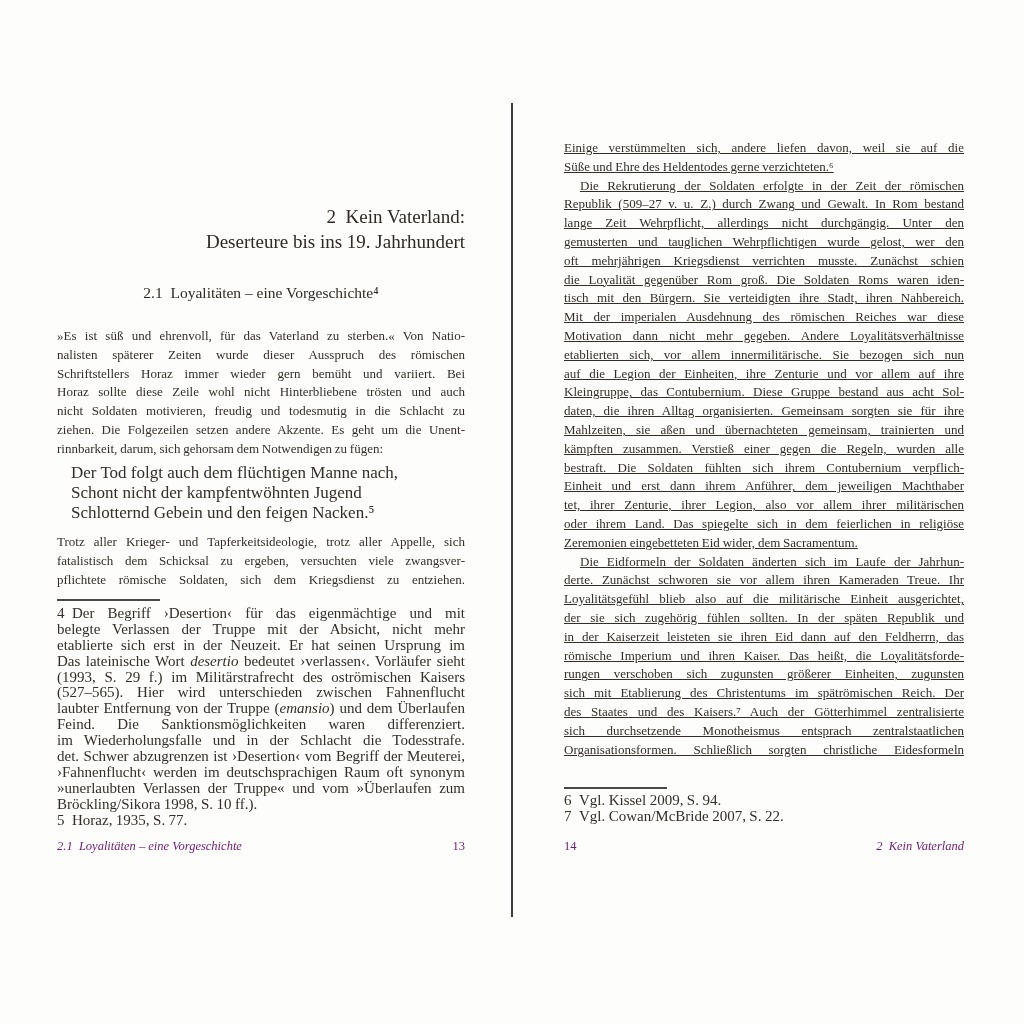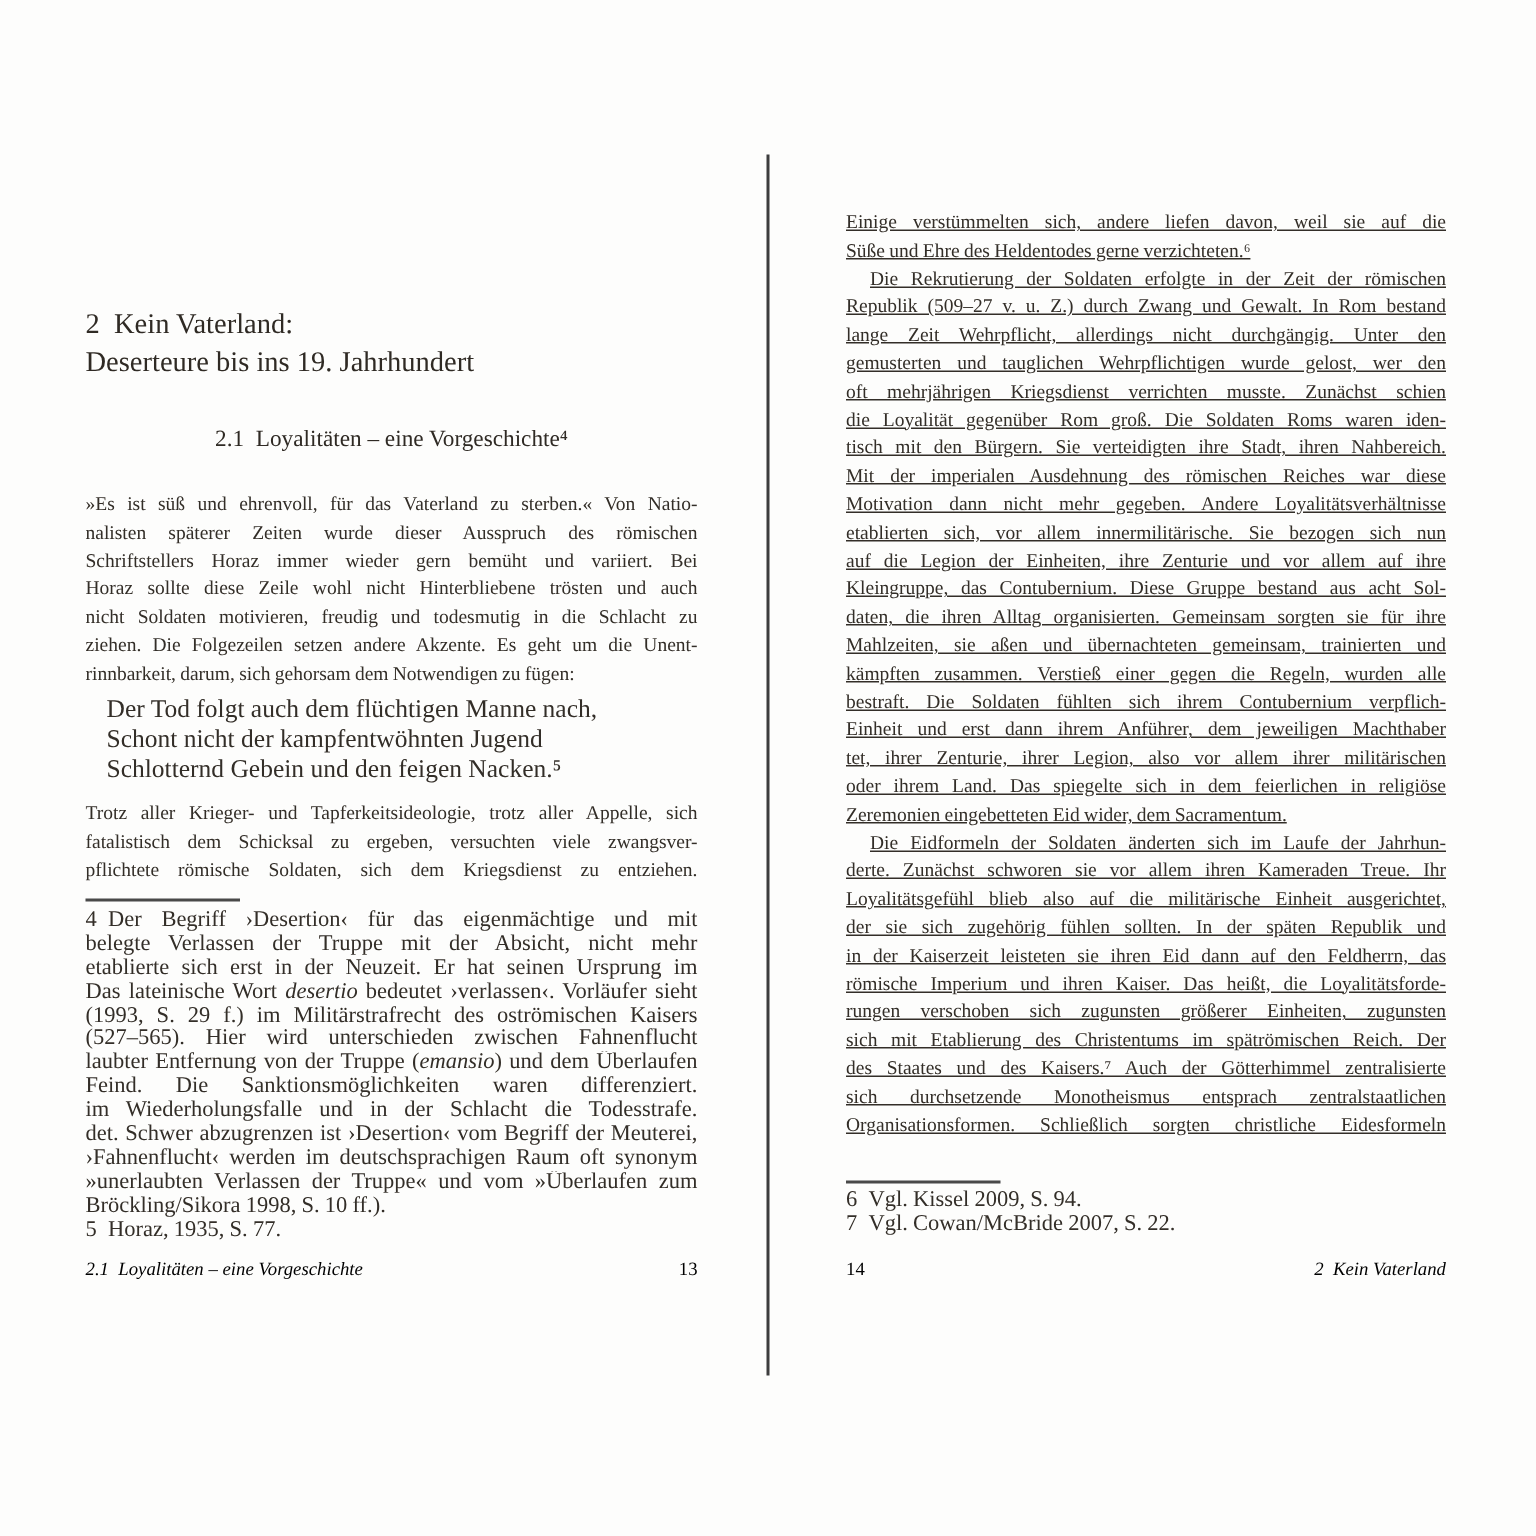--- a/index.html
+++ b/index.html
@@ -10,21 +10,21 @@
   }
   .page{position:absolute;top:0;height:1024px;}
   #page-left{left:57px;width:408px;}
   #page-right{left:564px;width:400px;}
   .abs{position:absolute;left:0;right:0;}
 
   
   #gutter{position:absolute;left:511px;top:103px;width:2px;height:814px;background:#3d3d3d;}
 
   
-  .chapter-title{top:204px;text-align:left;font-size:19px;line-height:25px;color:#2f2a24;}
+  .chapter-title{top:204px;text-align:right;font-size:19px;line-height:25px;color:#2f2a24;}
   .section-heading{top:284px;text-align:center;font-size:15.5px;color:#2f2a24;}
 
   
   .bodyblock{font-size:13px;line-height:18.8px;word-spacing:-0.4px;letter-spacing:0px;}
   .line{text-align:justify;text-align-last:justify;overflow:hidden;white-space:nowrap;}
   .line{white-space:normal;height:18.8px;}
   .fnblock .line{height:15.9px;}
   .verseblock .line{height:20px;}
   .noj{text-align:right;text-align-last:left;}
   .ind{text-indent:16px;}
@@ -36,21 +36,21 @@
 
   
   .fnrule{border:0;border-top:2px solid #494949;width:103px;margin:0;}
   #lp-fnrule{top:599px;}
   #rp-fnrule{top:787px;}
   .fnblock{font-size:15px;line-height:15.9px;word-spacing:-0.3px;}
   #lp-footnotes{top:606px;}
   #rp-footnotes{top:793px;}
 
   
-  .pagefooter{top:839px;display:flex;justify-content:space-between;align-items:baseline;font-size:12.5px;color:#000000;}
+  .pagefooter{top:839px;display:flex;justify-content:space-between;align-items:baseline;font-size:12.5px;color:#701a75;}
   .running-title{font-style:italic;}
   .page-num{font-style:normal;}
   i{font-style:italic;}
 </style>
 </head>
 <body>
 
 <div id="gutter"></div>
 
 <div class="page" id="page-left">

